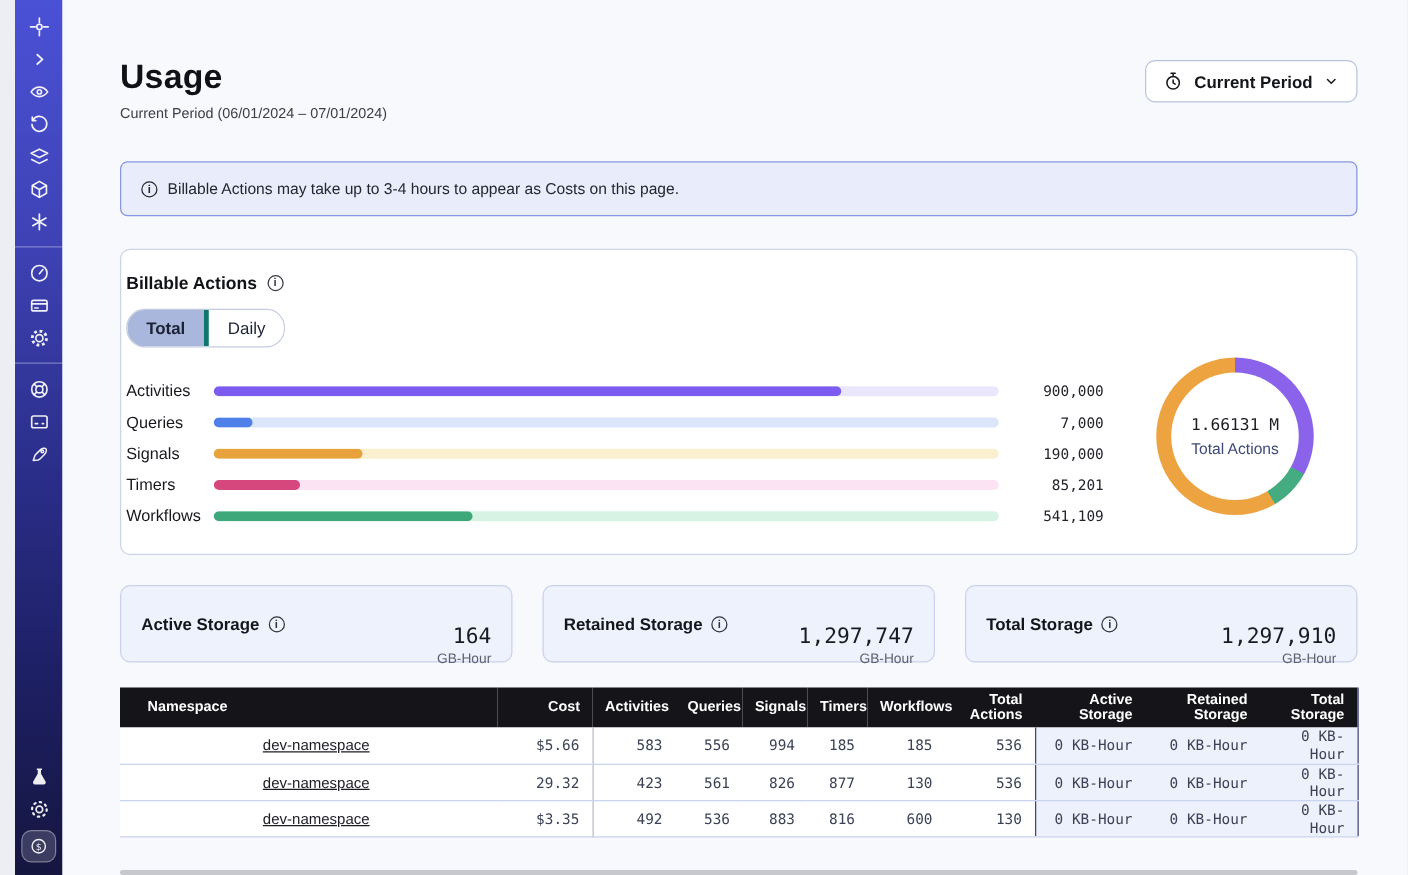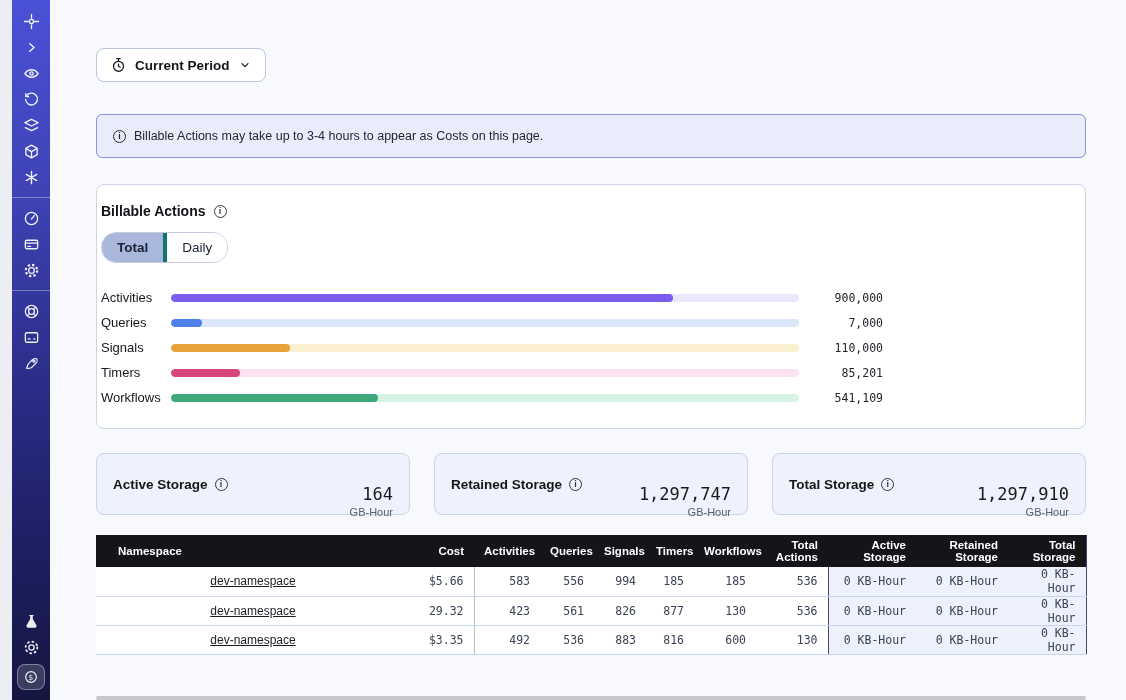--- a/index.html
+++ b/index.html
@@ -195,20 +195,24 @@
           <circle cx="9" cy="9" r="6"></circle>
           <text x="9" y="12" text-anchor="middle" font-size="8.5" fill="currentColor" stroke="none" font-family="DejaVu Sans, sans-serif">$</text>
         </svg>
     </div>
   </nav>
 
   <div class="main">
 
     <div class="content">
       <div class="page-head">
+        <div>
+          <h1 class="page-title">Usage</h1>
+          <div class="page-subtitle">Current Period (06/01/2024 – 07/01/2024)</div>
+        </div>
         <button class="period-btn">
           <svg width="15" height="16" viewBox="0 0 18 19" fill="none" stroke="#17181c" stroke-width="1.5" stroke-linecap="round">
               <circle cx="9" cy="11" r="6"></circle>
               <path d="M9 8.4V11l2 1.2M7 1.8h4M9 1.8V5"></path>
             </svg>
           <span>Current Period</span>
           <svg width="12" height="12" viewBox="0 0 18 18" fill="none" stroke="#17181c" stroke-width="1.8" stroke-linecap="round" stroke-linejoin="round">
               <path d="m4.5 7 4.5 4.5L13.5 7"></path>
             </svg>
         </button>
@@ -242,38 +246,44 @@
             <div class="track" style="background: rgb(219, 230, 250);">
                 <div class="fill" style="background: rgb(79, 127, 232); width: 5%;"></div>
               </div>
             <span class="bar-value">7,000</span>
           </div>
           <div class="bar-row">
             <span class="bar-label">Signals</span>
             <div class="track" style="background: rgb(250, 239, 207);">
                 <div class="fill" style="background: rgb(232, 162, 60); width: 19%;"></div>
               </div>
-            <span class="bar-value">110,000</span>
+            <span class="bar-value">190,000</span>
           </div>
           <div class="bar-row">
             <span class="bar-label">Timers</span>
             <div class="track" style="background: rgb(251, 227, 243);">
                 <div class="fill" style="background: rgb(214, 71, 126); width: 11%;"></div>
               </div>
             <span class="bar-value">85,201</span>
           </div>
           <div class="bar-row">
             <span class="bar-label">Workflows</span>
             <div class="track" style="background: rgb(215, 243, 228);">
                 <div class="fill" style="background: rgb(63, 168, 122); width: 33%;"></div>
               </div>
             <span class="bar-value">541,109</span>
           </div>
         </div>
 
+        <div class="donut" style="background: conic-gradient(rgb(139, 99, 234) 0%, rgb(139, 99, 234) 33%, rgb(69, 171, 128) 33%, rgb(69, 171, 128) 41.5%, rgb(237, 163, 63) 41.5%, rgb(237, 163, 63) 100%);">
+          <div class="donut-center">
+            <span class="donut-value">1.66131 M</span>
+            <span class="donut-label">Total Actions</span>
+          </div>
+        </div>
       </section>
 
       <div class="storage-row">
         <div class="storage-card">
           <div class="storage-label">
               <span>Active Storage</span>
               <span class="info-i">i</span>
             </div>
           <div class="storage-nums">
               <div class="storage-value">164</div>

